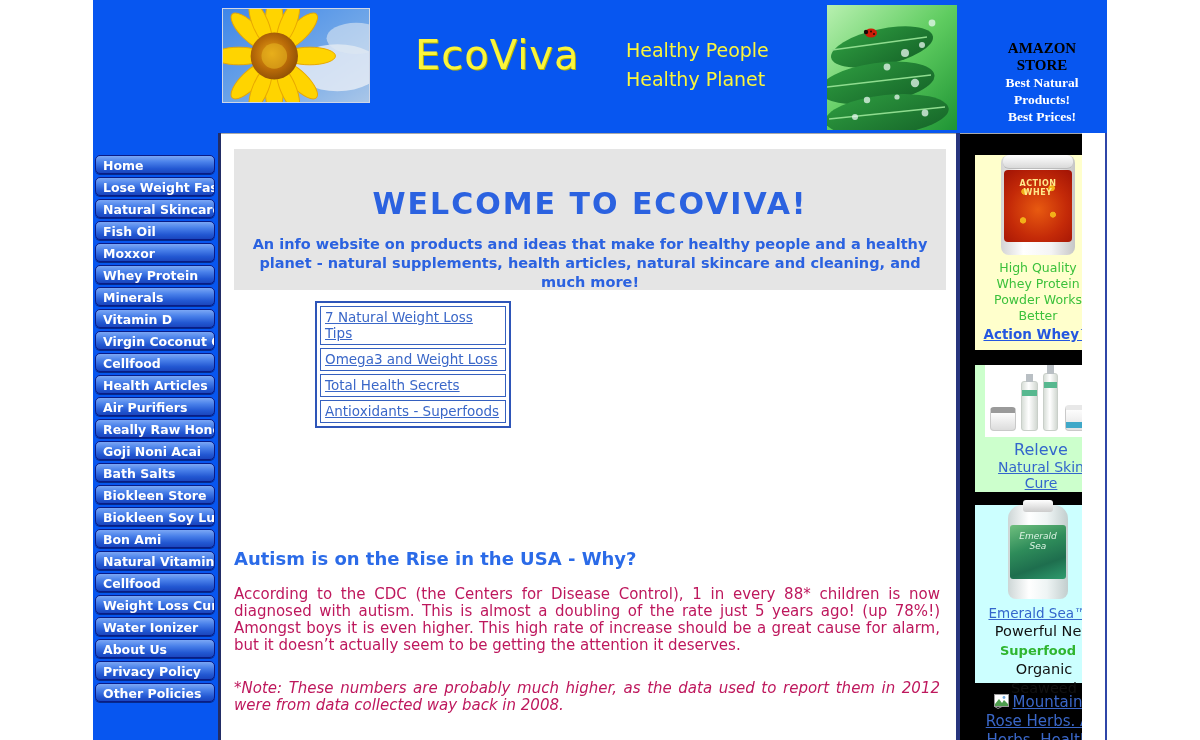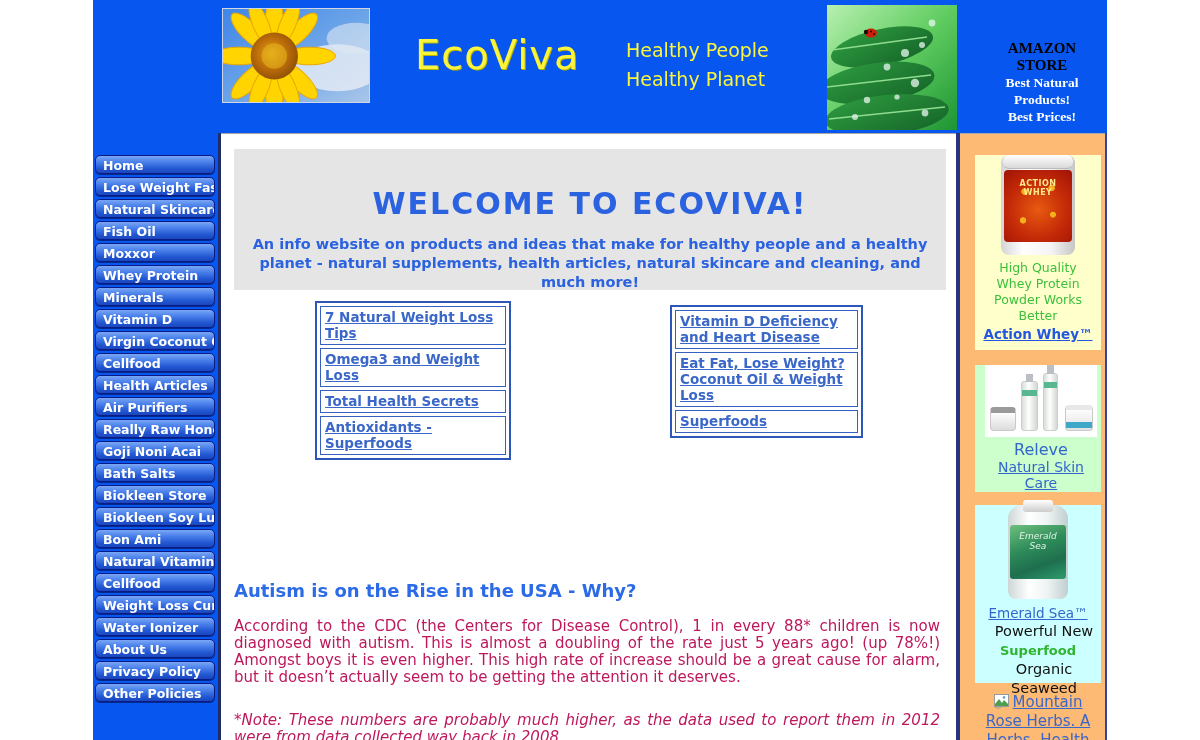--- a/index.html
+++ b/index.html
@@ -19,38 +19,38 @@
                   font-family:"Liberation Serif", serif; font-weight:bold; font-size:15px; line-height:17px; }
   .amazon-yellow { color:#000000; }
   .amazon-white { color:#ffffff; font-size:13.5px; }
 
   
   .left-nav   { position:absolute; left:0; top:133px; width:125px; height:607px; background:#0756F0; }
   .vdiv-1 { position:absolute; left:125px; top:133px; width:3px; height:607px; background:#222d66; }
   .main-col   { position:absolute; left:128px; top:133px; width:735px; height:607px; background:#ffffff;
                 border-top:1px solid #a9a9a9; overflow:hidden; }
   .vdiv-2 { position:absolute; left:863px; top:133px; width:4px; height:607px; background:#27357e; }
-  .right-col  { position:absolute; left:867px; top:133px; width:145px; height:607px; background:#fdba74;
+  .right-col  { position:absolute; left:867px; top:133px; width:122px; height:607px; background:#000000;
                 border-top:1px solid #a9a9a9; overflow:hidden; }
   .vdiv-3 { position:absolute; left:1012px; top:133px; width:2px; height:607px; background:#2f46a8; }
 
   
   .nav-btn { height:19px; line-height:19px; margin:0 3px 3px 2px; padding-left:7px;
              background:linear-gradient(180deg,#7BA7F5 0%,#4a81ea 35%,#2257D2 75%,#1A46BE 100%);
              border:1px solid #0A1B86; border-radius:5px; color:#ffffff; font-weight:bold;
              font-size:12.5px; box-shadow:0 1px 0 rgba(4,8,58,.55); white-space:nowrap; overflow:hidden;
              cursor:pointer; }
   .nav-btn:first-child { margin-top:22px; }
 
   
   .welcome-box { width:712px; margin:15px 0 0 13px; height:141px; background:#e5e5e5; text-align:center; }
   .welcome-title { padding-top:37px; font-size:30px; font-weight:bold; color:#2B62E0; letter-spacing:2px; }
   .welcome-sub { width:700px; margin:14px auto 0; font-size:14.5px; font-weight:bold; color:#2B62E0; line-height:19px; }
 
-  .tables-row { display:flex; margin:11px 0 0 94px; align-items:flex-start;font-weight:bold; }
+  .tables-row { display:flex; margin:11px 0 0 94px; align-items:flex-start; }
   .links-table { border:2px solid #2E55B8; border-spacing:3px; background:#ffffff; }
   .links-table td { border:1px solid #3560BF; padding:2px 5px 3px 4px; font-size:13.5px; line-height:16px; }
   .links-table a { color:#3A67C8; text-decoration:underline; cursor:pointer; }
   .lt-left  { width:196px; }
   .lt-right { width:193px; margin-left:159px; margin-top:4px; }
 
   .article-heading { margin:120px 0 0 13px; font-size:18px; font-weight:bold; color:#2B6BE8; }
   .article-para { width:706px; margin:17px 0 0 13px; font-size:15px; line-height:17px; color:#be185d; text-align:justify; }
   .article-note { font-style:italic; }
 
@@ -244,33 +244,20 @@
                 <td><a>Omega3 and Weight Loss</a></td>
               </tr>
               <tr>
                 <td><a>Total Health Secrets</a></td>
               </tr>
               <tr>
                 <td><a>Antioxidants - Superfoods</a></td>
               </tr>
             </tbody>
           </table>
-        <table class="links-table lt-right">
-            <tbody>
-              <tr>
-                <td><a>Vitamin D Deficiency and Heart Disease</a></td>
-              </tr>
-              <tr>
-                <td><a>Eat Fat, Lose Weight? Coconut Oil &amp; Weight Loss</a></td>
-              </tr>
-              <tr>
-                <td><a>Superfoods</a></td>
-              </tr>
-            </tbody>
-          </table>
       </div>
 
       <div class="article-heading">Autism is on the Rise in the USA - Why?</div>
       <div class="article-para">According to the CDC (the Centers for Disease Control), 1 in every 88* children is now diagnosed with autism.  This is almost a doubling of the rate just 5 years ago!  (up 78%!)  Amongst boys it is even higher.  This high rate of increase should be a great cause for alarm, but it doesn’t actually seem to be getting the attention it deserves.</div>
       <div class="article-para article-note" style="margin-top:26px;">*Note:  These numbers are probably much higher, as the data used to report them in 2012 were from data collected way back in 2008.</div>
 
     </div>
 
     <div class="vdiv-2"></div>
 
@@ -292,21 +279,21 @@
                 <div class="rl-band"></div>
               </div>
             <div class="rl-bot2">
                 <div class="rl-band"></div>
               </div>
             <div class="rl-jar2">
                 <div class="rl-band" style="top:12px;background:#3FA8C8;"></div>
               </div>
           </div>
           <div class="releve-title">Releve</div>
-          <a class="promo-link releve-link">Natural Skin Care</a>
+          <a class="promo-link releve-link">Natural Skin Cure</a>
         </div>
 
         <div class="promo-box box-emerald">
           <div class="es-bottle">
             <div class="es-label">Emerald Sea</div>
           </div>
           <a class="promo-link emerald-link">Emerald Sea™</a>
           <div class="black-line">Powerful New</div>
           <div class="superfood-line">Superfood</div>
           <div class="black-line">Organic Seaweed</div>

